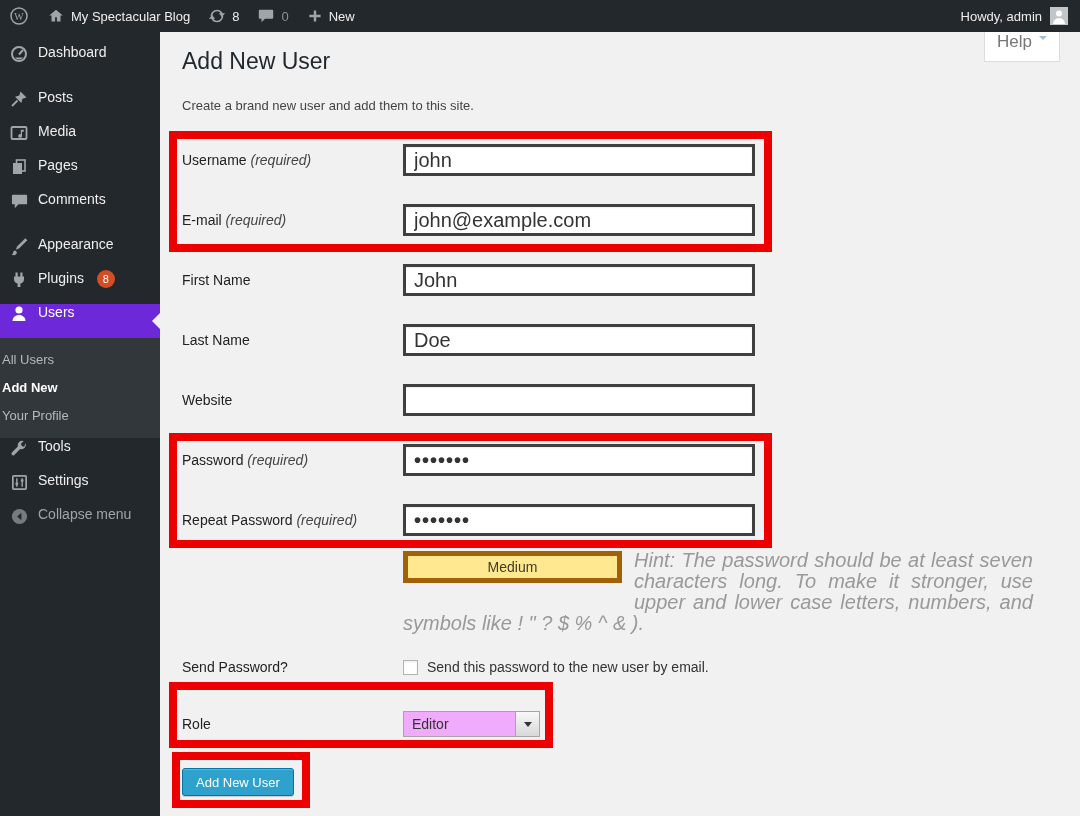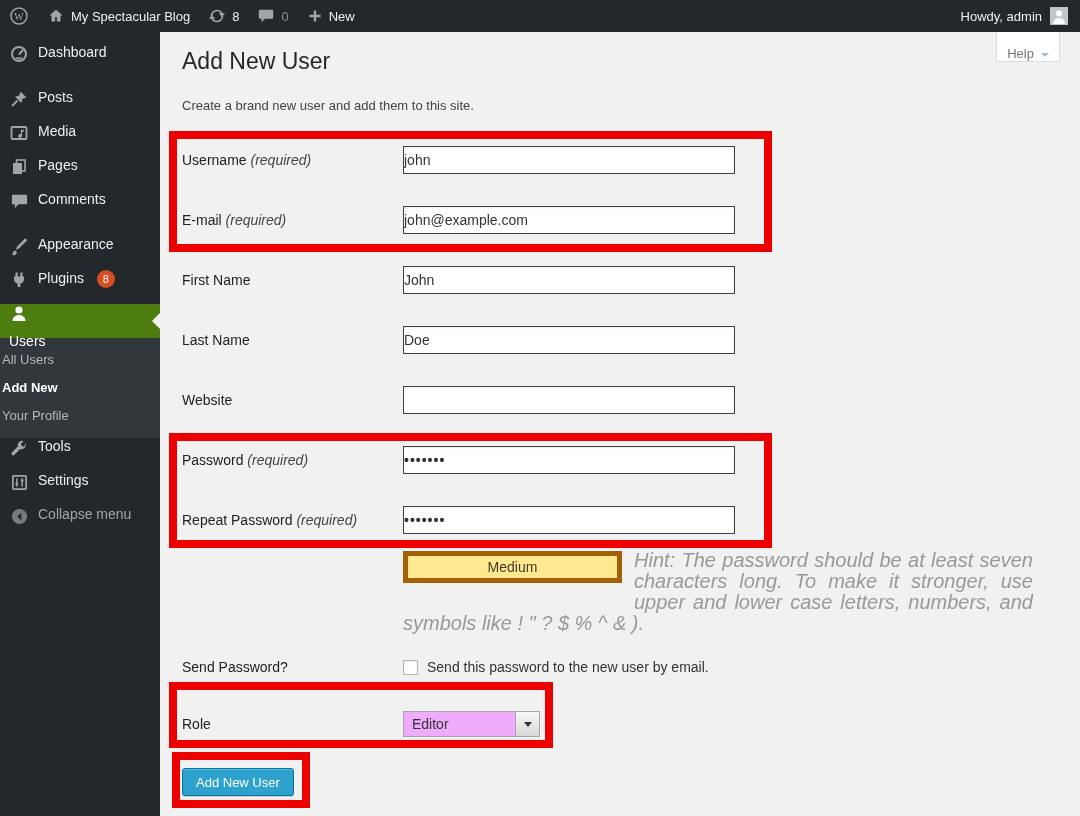--- a/index.html
+++ b/index.html
@@ -14,46 +14,46 @@
   .ab-count-muted{color:#8c9195;}
   .ab-right{display:flex;align-items:center;gap:8px;padding:0 12px;}
 
   
   .sidebar{position:absolute;top:32px;left:0;width:160px;height:784px;background:#23282d;
     padding-top:12px;box-sizing:border-box;font-size:14px;color:#eee;z-index:4;}
   .menu-item{height:34px;display:flex;align-items:flex-start;padding-left:9px;gap:9px;
     position:relative;cursor:pointer;color:#eee;}
   .menu-item .mi{width:20px;height:20px;display:flex;align-items:center;justify-content:center;}
   .menu-sep{height:11px;}
-  .menu-item.active{background:#4d7c0f;color:#fff;flex-direction:column;}
+  .menu-item.active{background:#6d28d9;color:#fff;}
   .active-arrow{position:absolute;right:0;top:50%;margin-top:-8px;width:0;height:0;
     border:8px solid transparent;border-right-color:#f1f1f1;}
   .menu-item.dim{color:#a0a5aa;}
   .badge{margin-left:4px;min-width:18px;height:18px;border-radius:50%;background:#d54e21;
     color:#fff;font-size:11px;line-height:18px;text-align:center;display:inline-block;}
   .submenu{background:#32373c;padding:8px 0;}
   .submenu-item{height:28px;line-height:28px;padding-left:2px;font-size:13px;
     color:#b4b9be;cursor:pointer;}
   .submenu-item.current{color:#fff;font-weight:bold;}
 
   
   .content{position:absolute;left:160px;top:32px;width:920px;height:784px;background:#f1f1f1;}
-  .help-tab{position:absolute;top:0;right:20px;width:64px;height:30px;background:#fff;
-    border:1px solid #ddd;border-top:none;box-sizing:border-box;display:flex;align-items:flex-end;
-    justify-content:center;gap:7px;color:#777;font-size:13px;cursor:pointer;}
+  .help-tab{position:absolute;top:0;right:20px;width:76px;height:30px;background:#fff;
+    border:1px solid #ddd;border-top:none;box-sizing:border-box;display:flex;align-items:flex-start;
+    justify-content:center;gap:7px;color:#777;font-size:17px;cursor:pointer;}
   .help-caret{width:0;height:0;border:4px solid transparent;border-top-color:#a6bdd0;margin-top:4px;}
   .page-title{position:absolute;left:22px;top:16px;margin:0;font-size:23px;font-weight:400;color:#23282d;}
   .page-subtitle{position:absolute;left:22px;top:66px;margin:0;font-size:13px;color:#444;}
 
   .form{position:absolute;left:22px;top:98px;width:876px;}
   .frow{display:flex;align-items:center;min-height:60px;}
   .frow-label{width:221px;font-size:14px;color:#222;flex:none;}
   .req{font-style:italic;color:#444;}
-  .tinput{width:330px;height:26px;border:1px solid #404040;background:#fff;padding:0 0;
-    font-size:14px;color:#333;font-family:"Liberation Sans",sans-serif;
+  .tinput{width:330px;height:26px;border:3px solid #404040;background:#fff;padding:0 8px;
+    font-size:20px;color:#333;font-family:"Liberation Sans",sans-serif;
     box-shadow:inset 0 1px 2px rgba(0,0,0,0.07);outline:none;}
   .pw{letter-spacing:1px;font-weight:bold;}
 
   .meter-row{align-items:flex-start;min-height:90px;}
   .hintwrap{width:630px;}
   .strength-meter{float:left;width:209px;height:22px;line-height:22px;text-align:center;
     background:#ffe88f;border:5px solid #a16207;margin:1px 12px 19px 0;font-size:14px;color:#403c28;}
   .pw-hint{margin:0;font-size:20px;line-height:21px;font-style:italic;color:#999;text-align:justify;}
 
   .send-row{min-height:54px;}

